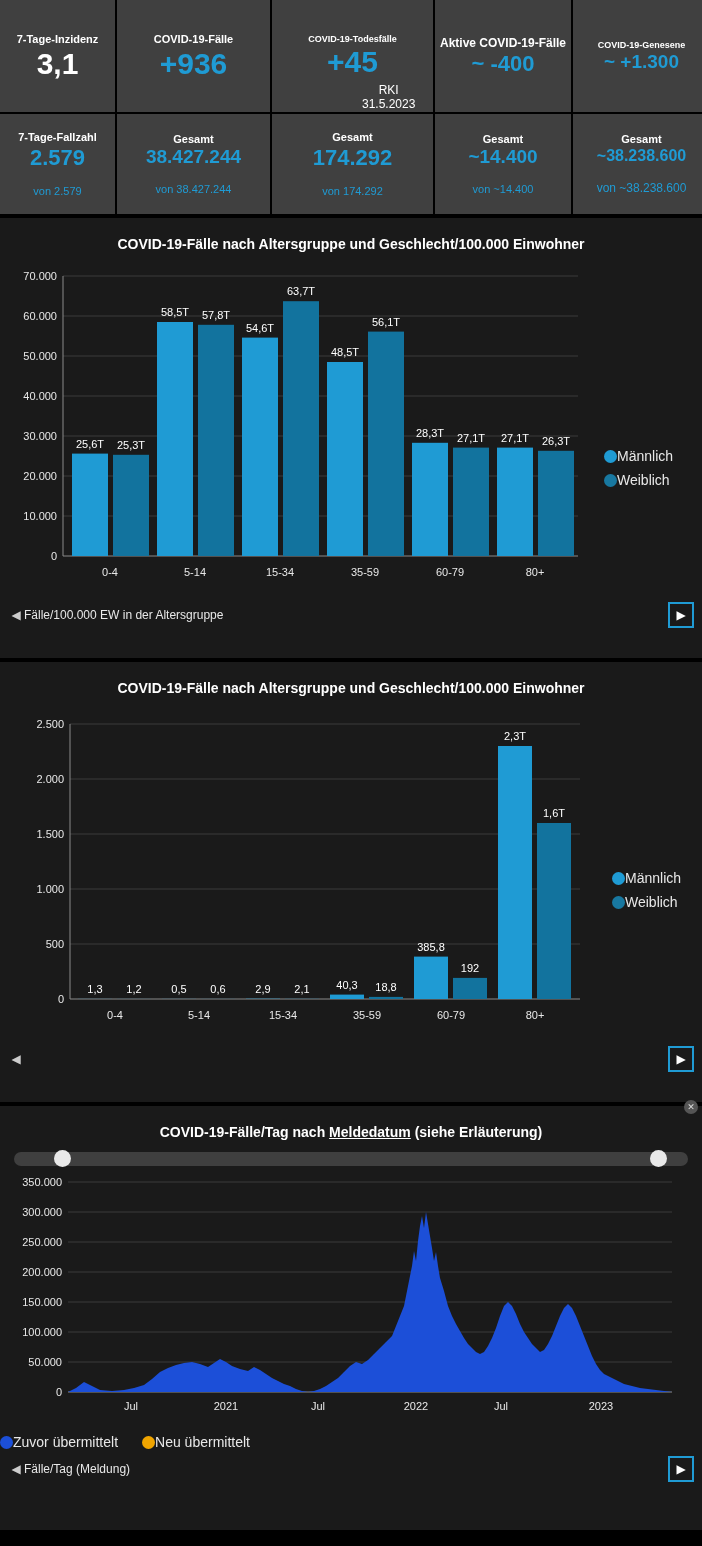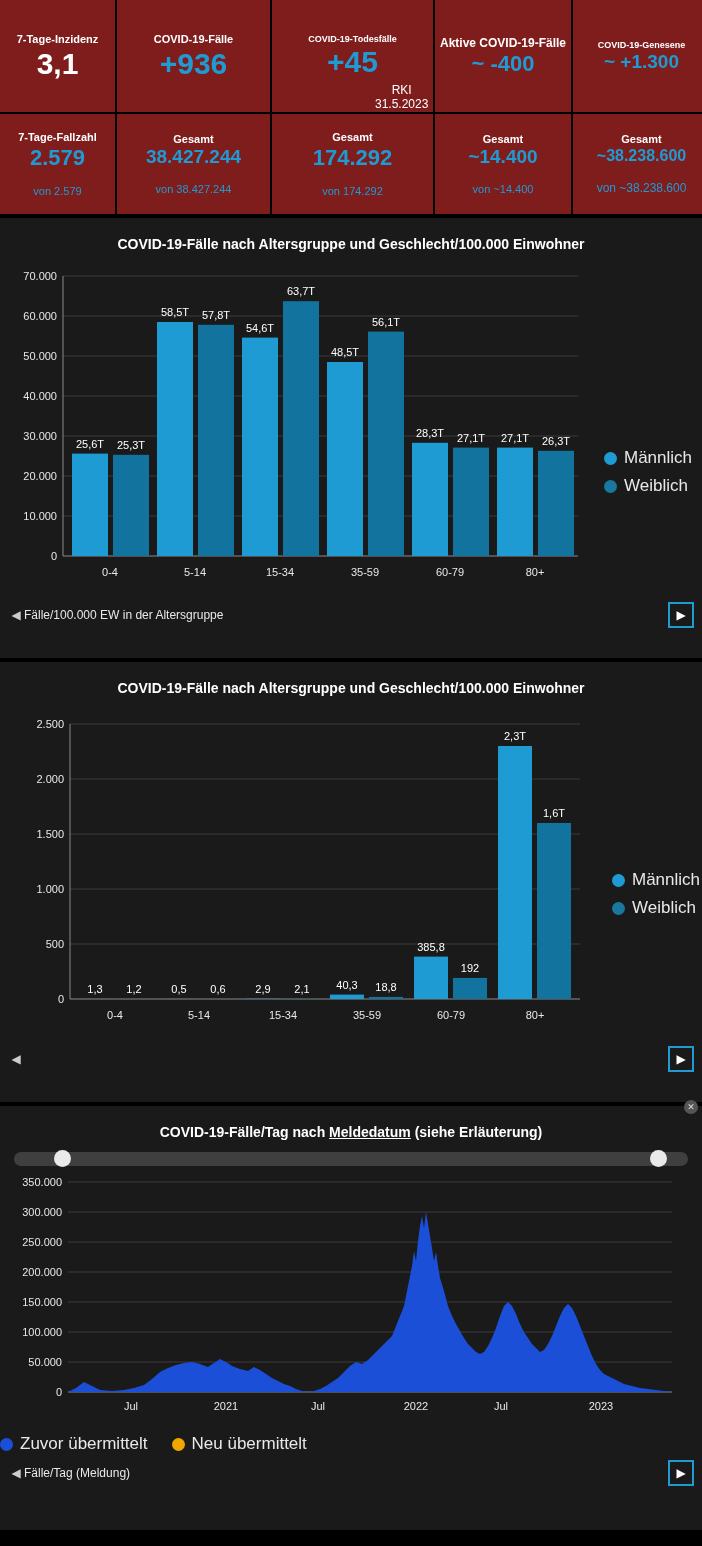--- a/index.html
+++ b/index.html
@@ -1,41 +1,41 @@
 <!DOCTYPE html>
 <html><head>
 <meta charset="utf-8">
 <style>
   html,body{margin:0;padding:0;background:#000;}
   body{width:702px;height:1546px;font-family:"Liberation Sans",sans-serif;color:#fff;overflow:hidden;}
   .stat-grid{display:grid;grid-template-columns:115px 153px 161px 136px 137px;gap:2px;background:#000;}
-  .stat-cell{background:#7f1d1d;padding:6px 4px;text-align:center;display:flex;flex-direction:column;justify-content:center;align-items:center;}
+  .stat-cell{background:#404040;padding:6px 4px;text-align:center;display:flex;flex-direction:column;justify-content:center;align-items:center;}
   .stat-top{height:100px;}
   .stat-bot{height:88px;}
   .stat-label{font-size:11px;color:#fff;font-weight:bold;margin-bottom:2px;line-height:1.15;}
   .stat-label.sm{font-size:9px;font-weight:bold;}
   .stat-label.xs{font-size:12px;}
   .stat-big{font-size:30px;font-weight:bold;color:#fff;line-height:1.05;}
   .stat-big.blue{color:#1f9bd4;}
   .stat-big.mid{font-size:22px;}
   .stat-big.sm{font-size:19px;}
   .stat-big.xs{font-size:16px;}
   .stat-sub{font-size:11px;color:#1f9bd4;margin-top:16px;}
   .stat-sub.xs{font-size:12px;}
-  .rki-overlay{position:absolute;left:375px;top:83px;text-align:center;font-size:12px;color:#fff;line-height:1.2;z-index:5;}
+  .rki-overlay{position:absolute;left:362px;top:83px;text-align:center;font-size:12px;color:#fff;line-height:1.2;z-index:5;}
   .panel{background:#1a1a1a;margin-top:4px;position:relative;}
   .panel-title{text-align:center;font-size:14px;font-weight:bold;padding:18px 10px 6px;color:#fff;}
   .panel-title u{text-decoration:underline;}
   .chart-area{position:relative;}
   .footer-bar{display:flex;align-items:center;justify-content:space-between;padding:4px 8px 8px;}
   .arrow-btn{width:26px;height:26px;border:2px solid #1f9bd4;background:#1a1a1a;color:#fff;display:flex;align-items:center;justify-content:center;font-size:12px;box-sizing:border-box;}
   .arrow-plain{width:16px;text-align:center;color:#ccc;font-size:12px;}
   .axis-caption{flex:1;text-align:left;font-size:12px;color:#e8e8e8;}
   .legend{display:flex;flex-direction:column;gap:8px;}
-  .legend-item{display:flex;align-items:center;gap:7px;font-size:17px;color:#e8e8e8;}
+  .legend-item{display:flex;align-items:center;font-size:14px;color:#e8e8e8;}
   .dot{width:13px;height:13px;border-radius:50%;background:#1f9bd4;display:inline-block;}
   .dot.w{background:#1878a0;}
   .dot.orange{background:#f0a500;}
   .dot.blue2{background:#1c4fd8;}
   svg{display:block;}
   .gridline{stroke:#3a3a3a;stroke-width:1;}
   .axisline{stroke:#8a8a8a;stroke-width:1;}
   .ticklabel{fill:#e8e8e8;font-size:11px;font-family:"Liberation Sans",sans-serif;}
   .barlabel{fill:#fff;font-size:11px;font-family:"Liberation Sans",sans-serif;text-anchor:middle;}
   .catlabel{fill:#e8e8e8;font-size:11px;font-family:"Liberation Sans",sans-serif;text-anchor:middle;}

